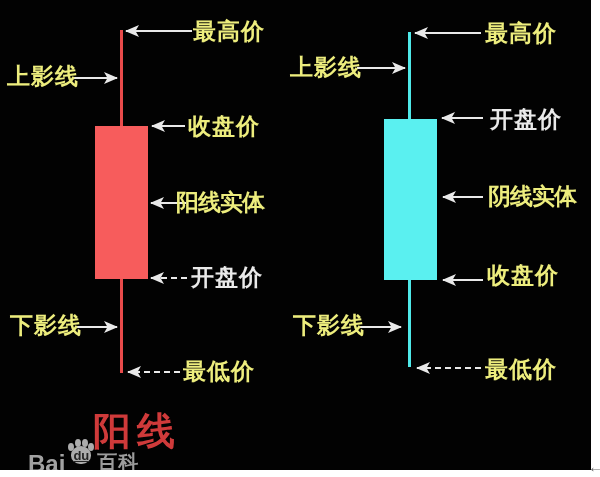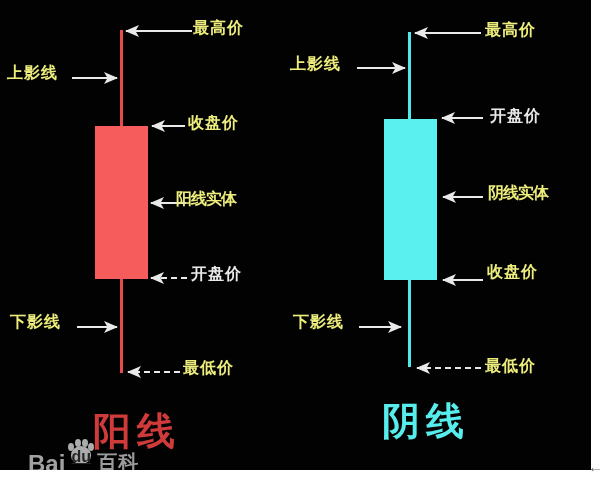--- a/index.html
+++ b/index.html
@@ -8,21 +8,21 @@
     font-family:"Liberation Sans", sans-serif;
   }
   .blackboard{
     position:absolute;left:0;top:0;width:591px;height:470px;background:#020202;overflow:hidden;
   }
   .arrows{position:absolute;left:0;top:0;width:591px;height:470px;}
   .arrows line{stroke:#e9e9e9;stroke-width:2;}
   .arrows line.dashed{stroke-dasharray:6 4;}
   .candle-part{position:absolute;}
   .label{
-    position:absolute;font-weight:bold;font-size:16px;line-height:1.1;
+    position:absolute;font-weight:bold;font-size:23px;line-height:1.1;
     white-space:nowrap;letter-spacing:1px;
   }
   .label4{letter-spacing:-1px;}
   .title{
     position:absolute;font-weight:bold;font-size:38px;line-height:1;
     white-space:nowrap;letter-spacing:6px;
   }
   .watermark{
     position:absolute;left:28px;top:426px;display:flex;align-items:center;gap:2px;
     opacity:0.88;
@@ -34,21 +34,21 @@
     position:absolute;left:3px;top:7px;width:20px;height:18px;border-radius:50% 50% 46% 46%;
     background:#c4c4c4;
   }
   .paw .toe{position:absolute;width:6px;height:8px;border-radius:50%;background:#c4c4c4;}
   .paw .t1{left:0px;top:4px;}
   .paw .t2{left:7px;top:0px;}
   .paw .t3{left:14px;top:0px;}
   .paw .t4{left:20px;top:4px;}
   .paw .du{
     position:absolute;left:0;top:9px;width:26px;text-align:center;
-    font-weight:bold;font-size:16px;color:#2a2a2a;text-decoration:underline;
+    font-weight:bold;font-size:13px;color:#2a2a2a;text-decoration:underline;
   }
   .corner-glyph{
     position:absolute;left:588px;top:459px;font-size:15px;color:#6a6a6a;line-height:1;
   }
 </style>
 </head>
 <body>
 
 <div class="stage">
   <div class="blackboard">
@@ -93,21 +93,20 @@
     <div class="label" style="left: 183px; top: 359px; color: rgb(237, 237, 125);">最低价</div>
     <div class="title" style="left: 93px; top: 412px; color: rgb(207, 58, 58);">阳线</div>
 
     <div class="label" style="left: 290px; top: 55px; color: rgb(237, 237, 125);">上影线</div>
     <div class="label" style="left: 485px; top: 21px; color: rgb(237, 237, 125);">最高价</div>
     <div class="label" style="left: 490px; top: 107px; color: rgb(233, 233, 233);">开盘价</div>
     <div class="label label4" style="left: 488px; top: 184px; color: rgb(237, 237, 125);">阴线实体</div>
     <div class="label" style="left: 487px; top: 263px; color: rgb(237, 237, 125);">收盘价</div>
     <div class="label" style="left: 293px; top: 313px; color: rgb(237, 237, 125);">下影线</div>
     <div class="label" style="left: 485px; top: 357px; color: rgb(237, 237, 125);">最低价</div>
-    <div class="title" style="left: 382px; top: 402px; color: rgb(87, 237, 237);">阴线</div>
 
     <div class="watermark">
       <span class="wm-bai">Bai</span>
       <span class="paw">
         <span class="toe t1"></span>
           <span class="toe t2"></span>
         <span class="toe t3"></span>
           <span class="toe t4"></span>
         <span class="pad"></span>
         <span class="du">du</span>

